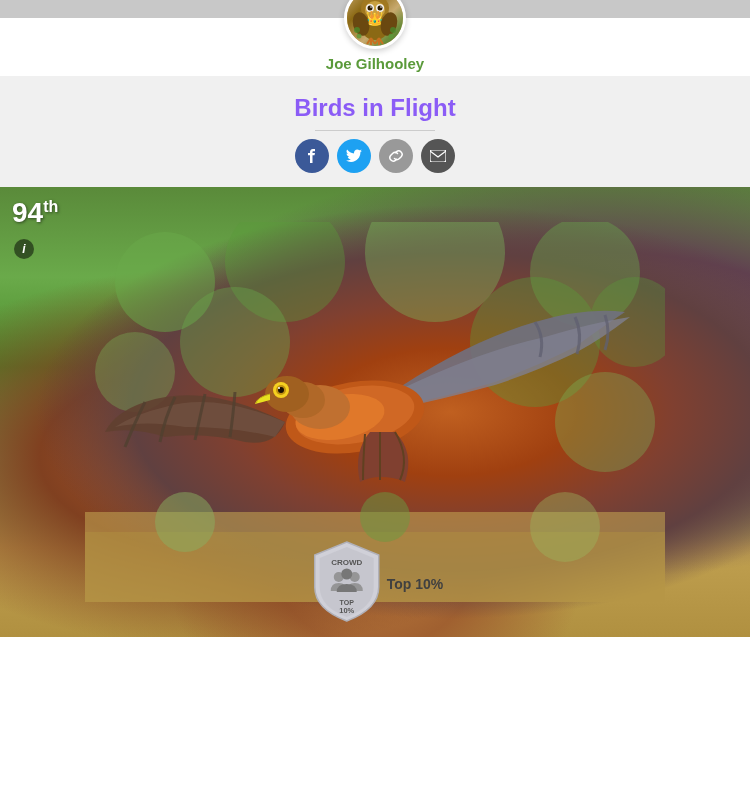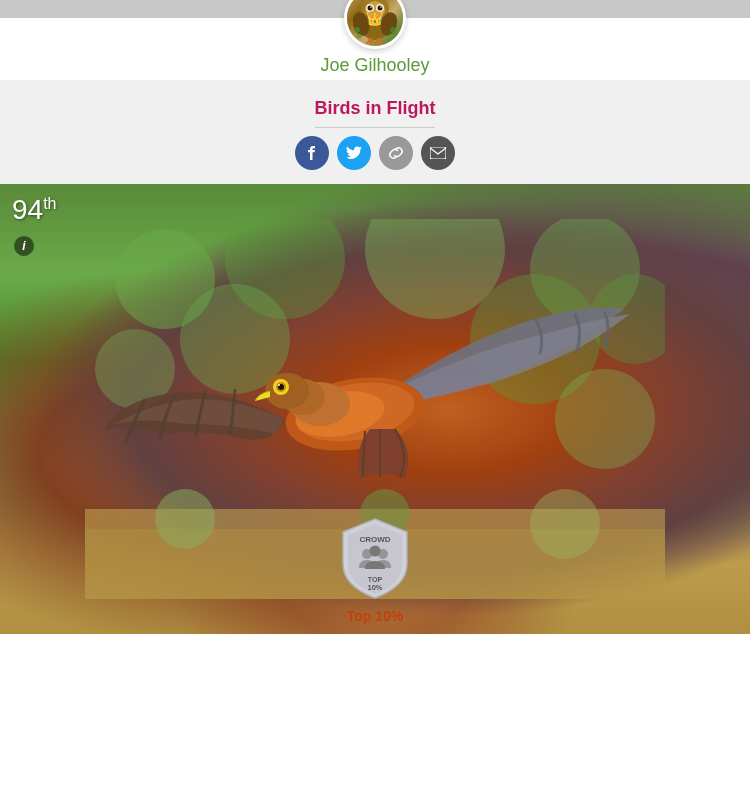--- a/index.html
+++ b/index.html
@@ -57,43 +57,43 @@
       height: 100%;
       background: linear-gradient(135deg, #c8a96e 0%, #8b6914 30%, #c8a96e 60%, #6b8c3a 80%, #4a7a2a 100%);
       display: flex;
       align-items: center;
       justify-content: center;
       font-size: 28px;
     }
 
     .username {
       color: #5a9a3a;
-      font-size: 18px;
-      font-weight: normal;
+      font-size: 15px;
+      font-weight: bold;
       margin-top: 6px;
       margin-bottom: 4px;
     }
 
     
     .congrats-section {
       width: 100%;
       background: #f0f0f0;
       text-align: center;
       padding: 18px 20px 14px;
     }
 
     .congrats-text {
       color: #888;
       font-size: 14px;
       margin-bottom: 4px;
     }
 
     .category-title {
-      color: #be185d;
-      font-size: 18px;
+      color: #8b5cf6;
+      font-size: 24px;
       font-weight: bold;
     }
 
     .divider {
       width: 120px;
       height: 1px;
       background: #ccc;
       margin: 8px auto;
     }
 
@@ -160,21 +160,21 @@
       height: 380px;
     }
 
     
     .rank-badge {
       position: absolute;
       top: 12px;
       left: 12px;
       color: #fff;
       font-size: 28px;
-      font-weight: normal;
+      font-weight: bold;
       text-shadow: 1px 1px 3px rgba(0,0,0,0.5);
       line-height: 1;
     }
 
     .rank-th {
       font-size: 16px;
       vertical-align: super;
     }
 
     .info-icon {
@@ -195,33 +195,33 @@
       cursor: pointer;
     }
 
     
     .badge-section {
       position: absolute;
       bottom: 0;
       left: 50%;
       transform: translateX(-50%);
       display: flex;
-      flex-direction: column;
+      flex-direction: row;
       align-items: center;
       padding-bottom: 10px;
     }
 
     .crowd-badge {
       width: 80px;
       height: 90px;
       position: relative;
     }
 
     .badge-label {
-      color: #c2410c;
+      color: #404040;
       font-size: 14px;
       font-weight: 600;
       margin-top: 4px;
       text-align: center;
     }
   </style>
 </head>
 <body>
 
 <div class="top-bar"></div>

